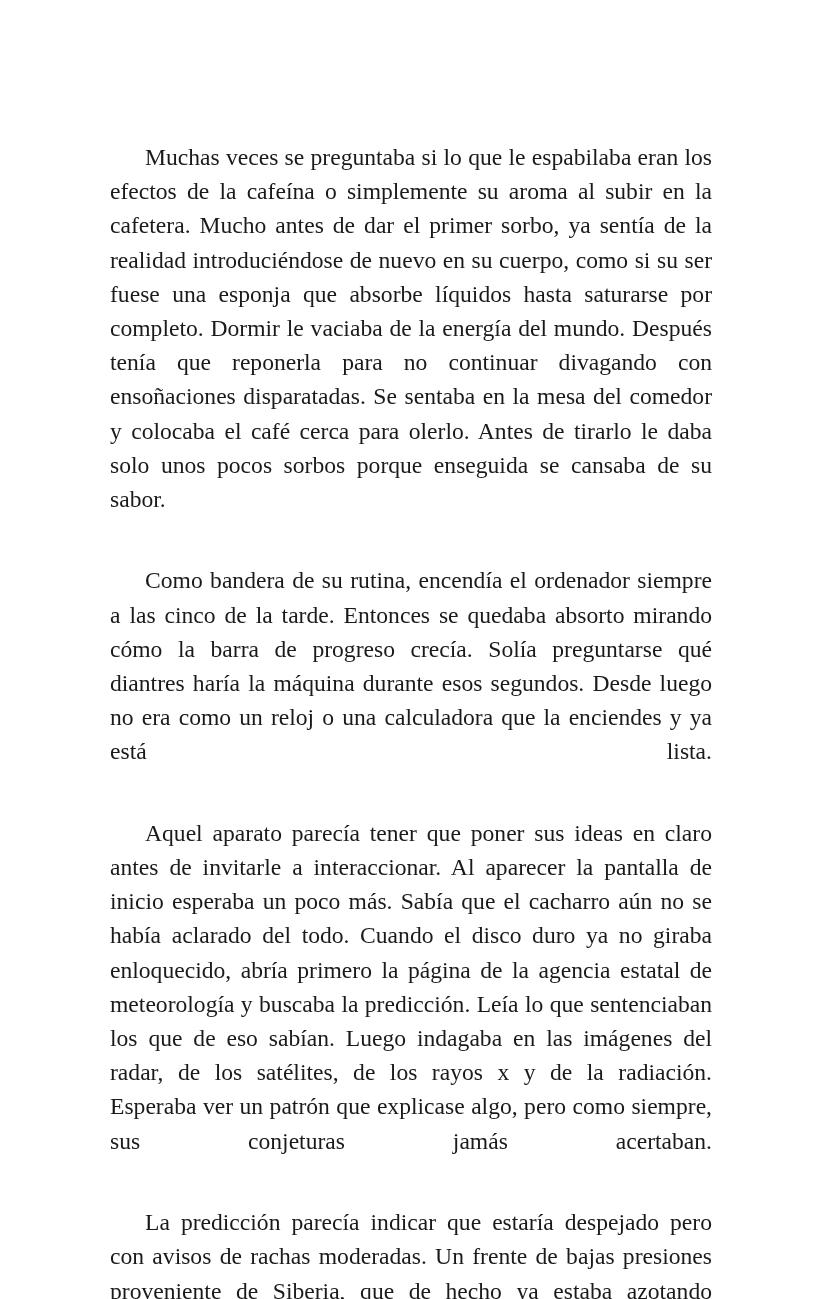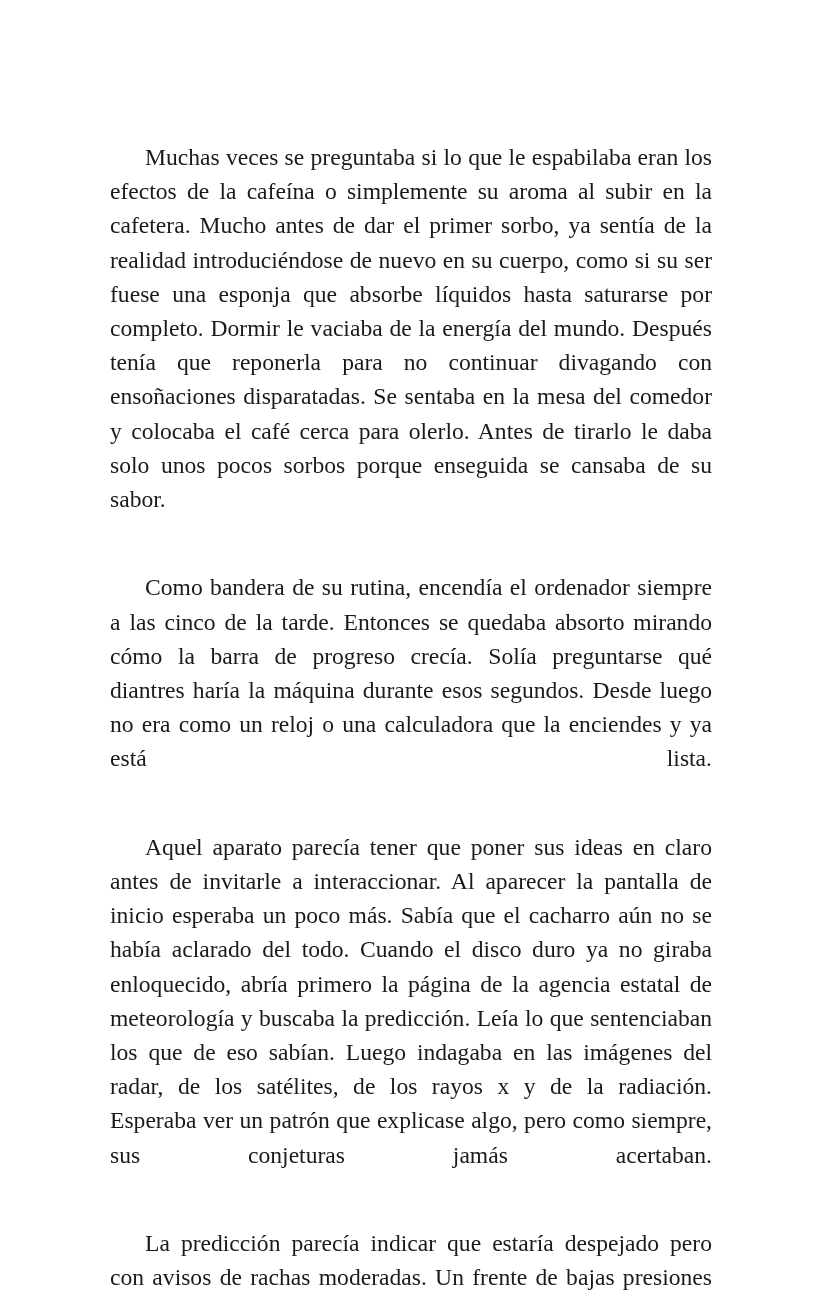--- a/index.html
+++ b/index.html
@@ -31,21 +31,21 @@
     text-align: justify;
     text-justify: inter-word;
     font-size: 23.6px;
     line-height: 34.2px;
     text-indent: 35px;
     hyphens: none;
     -webkit-hyphens: none;
     word-spacing: 0.01em;
   }
   .para + .para {
-    margin-top: 20px;
+    margin-top: 13px;
   }
   
   .para:after {
     content: "";
     display: inline-block;
     width: 100%;
   }
 </style>
 </head>
 <body style="color: rgb(26, 26, 26);">

